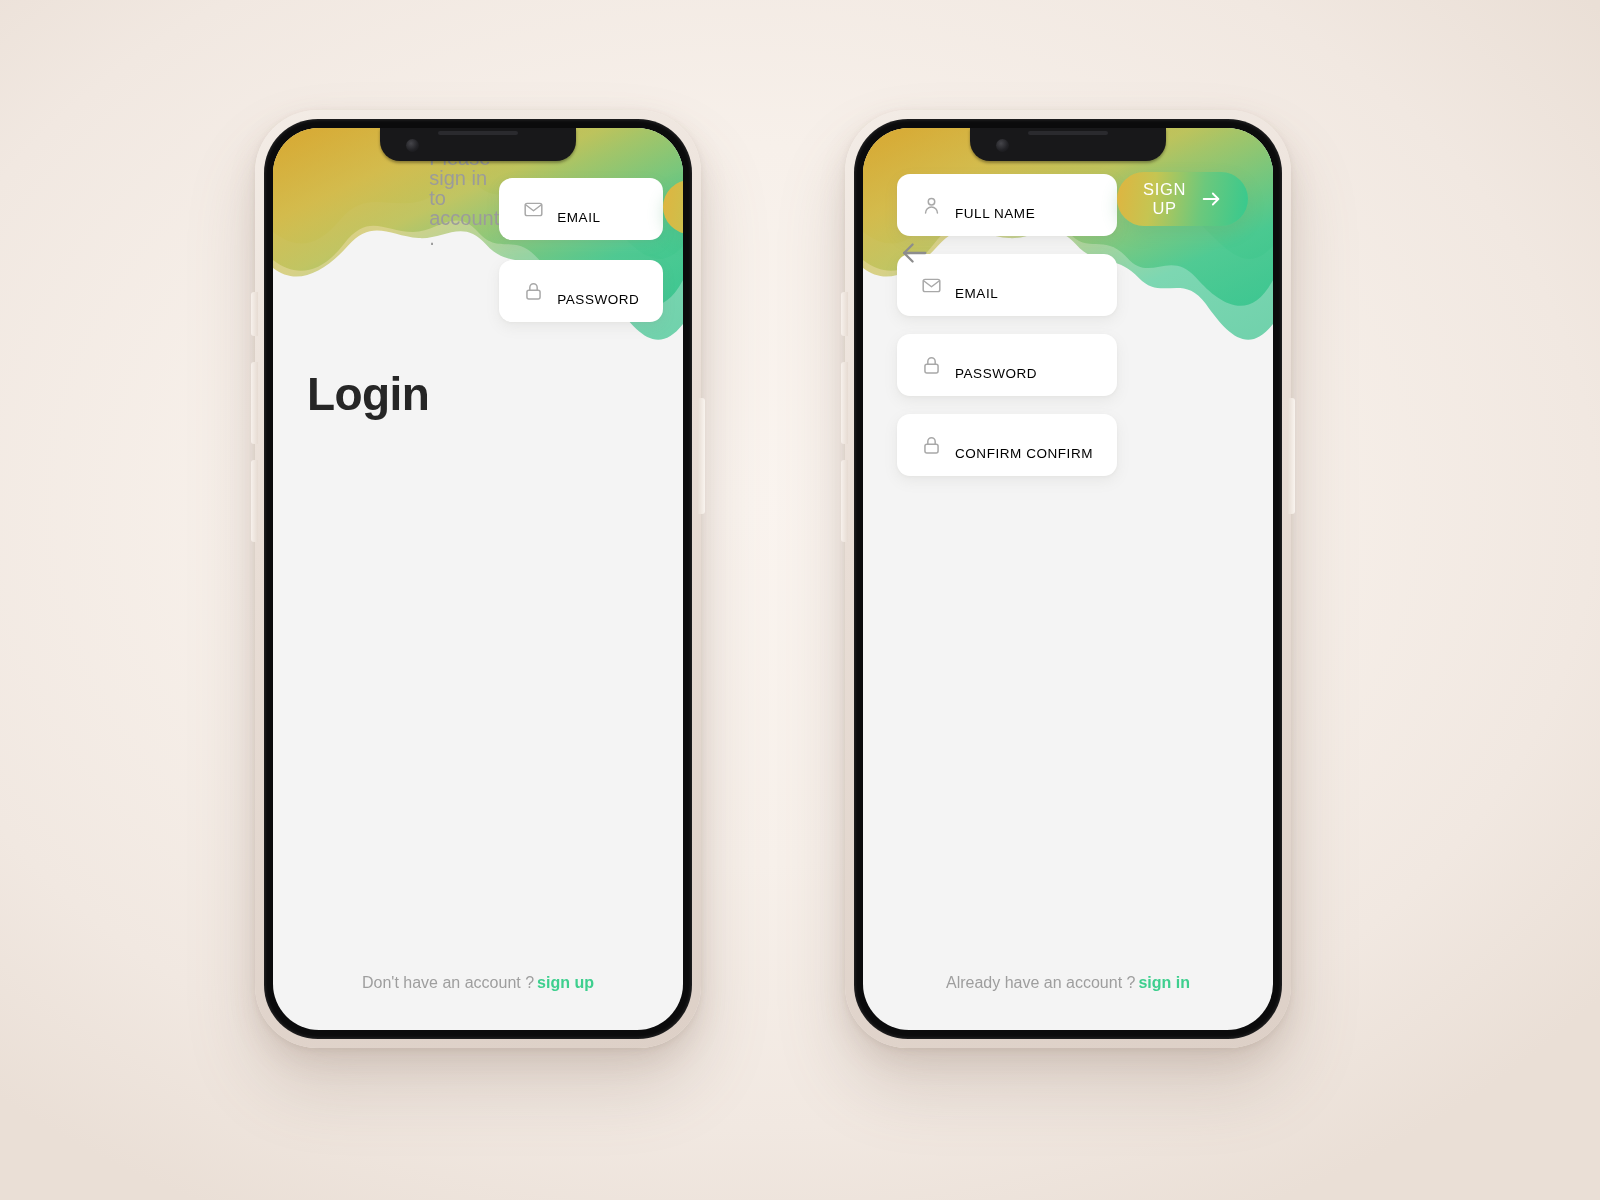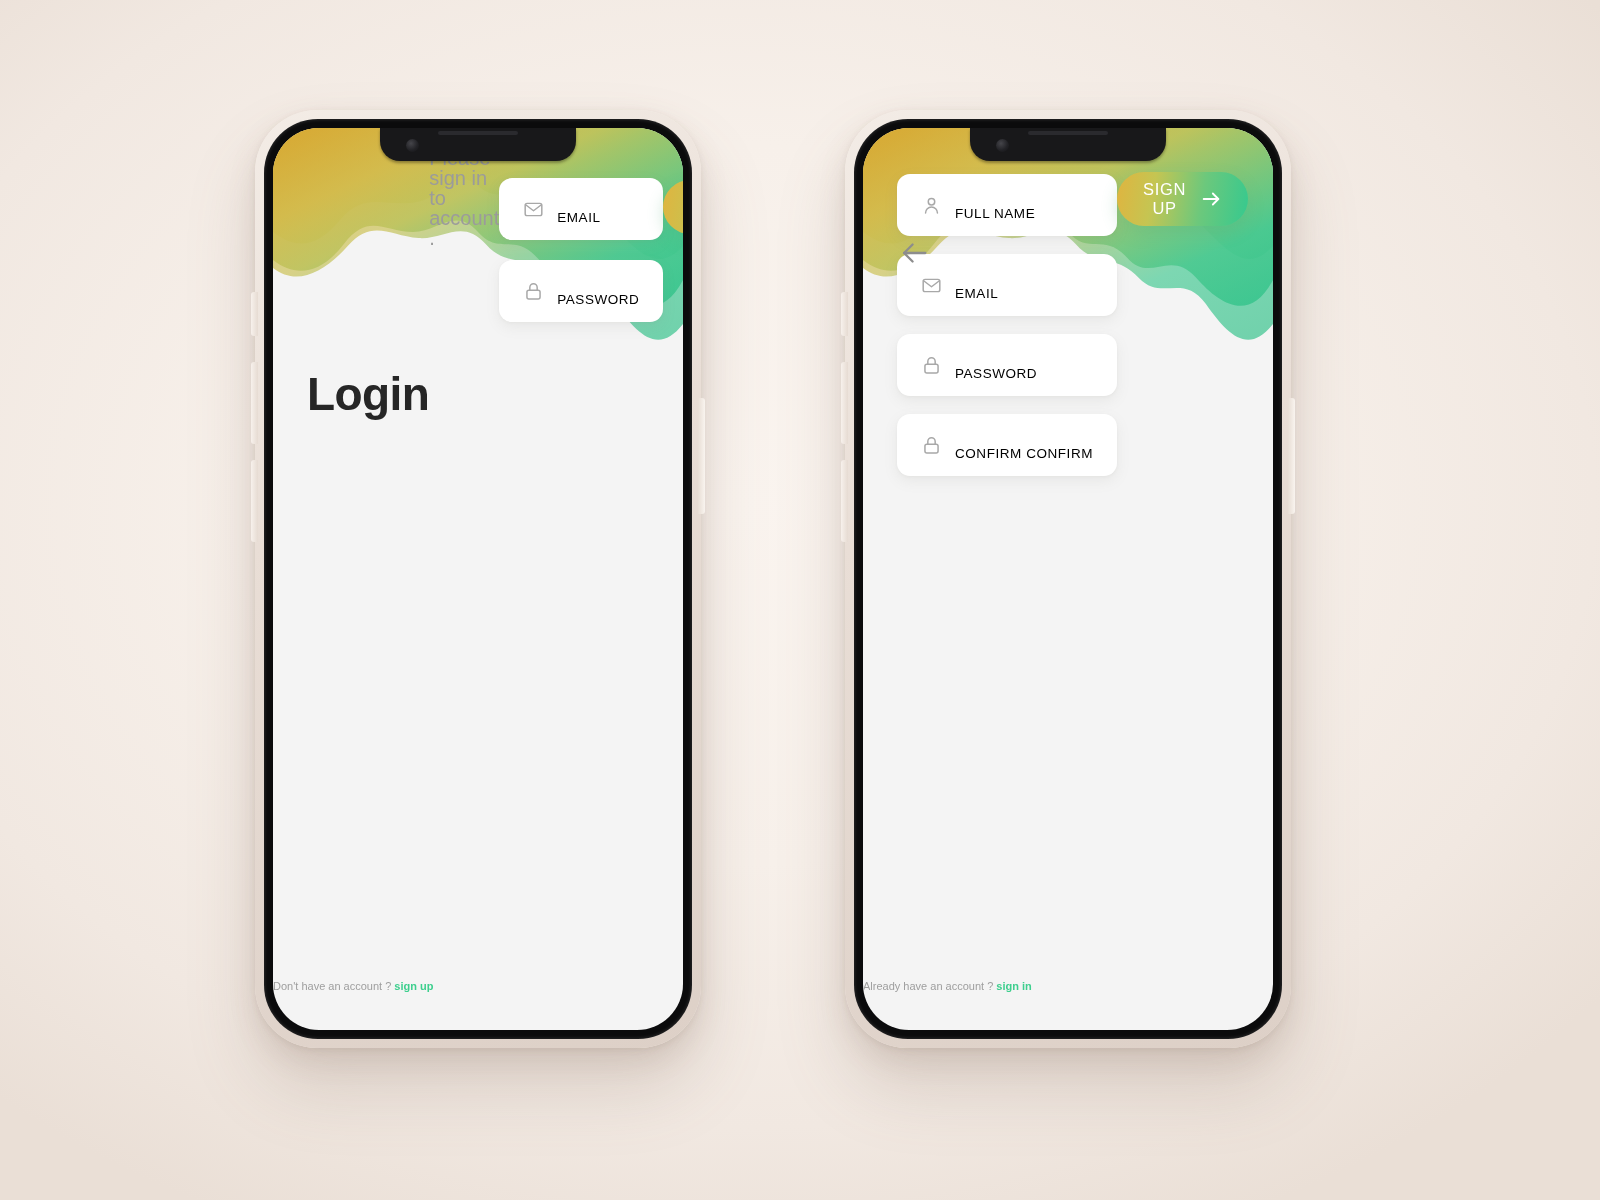--- a/index.html
+++ b/index.html
@@ -200,22 +200,22 @@
     cursor: pointer;
     box-shadow: 0 7px 16px rgba(90, 175, 125, 0.30);
   }
   .cta-arrow { width: 22px; height: 22px; flex: none; display: block; }
 
   .footer {
     position: absolute;
     bottom: 38px;
     left: 0;
     width: 100%;
-    text-align: left;
-    font-size: 11px;
+    text-align: center;
+    font-size: 16px;
     color: #9e9e9e;
     z-index: 12;
     margin-top: 17px;
   }
   .footer a {
     color: #3ecf8e;
     font-weight: bold;
     text-decoration: none;
     margin-left: 3px;
   }

